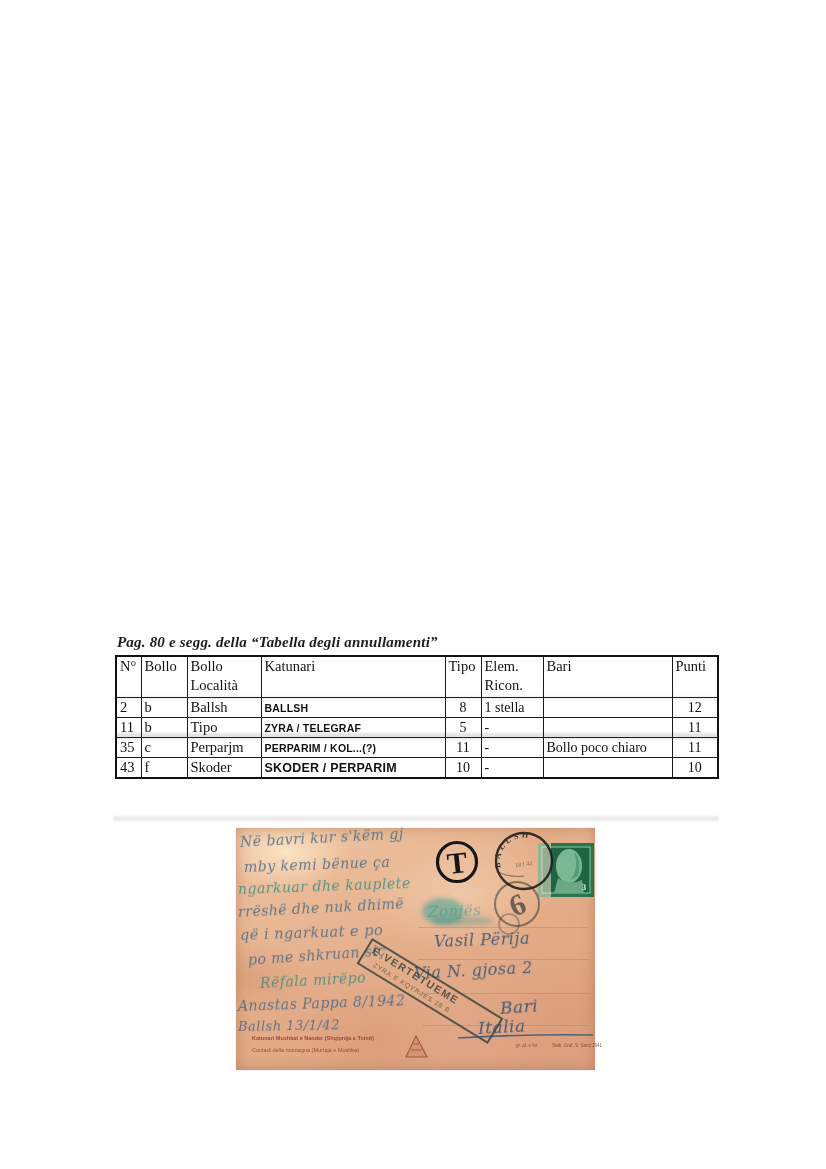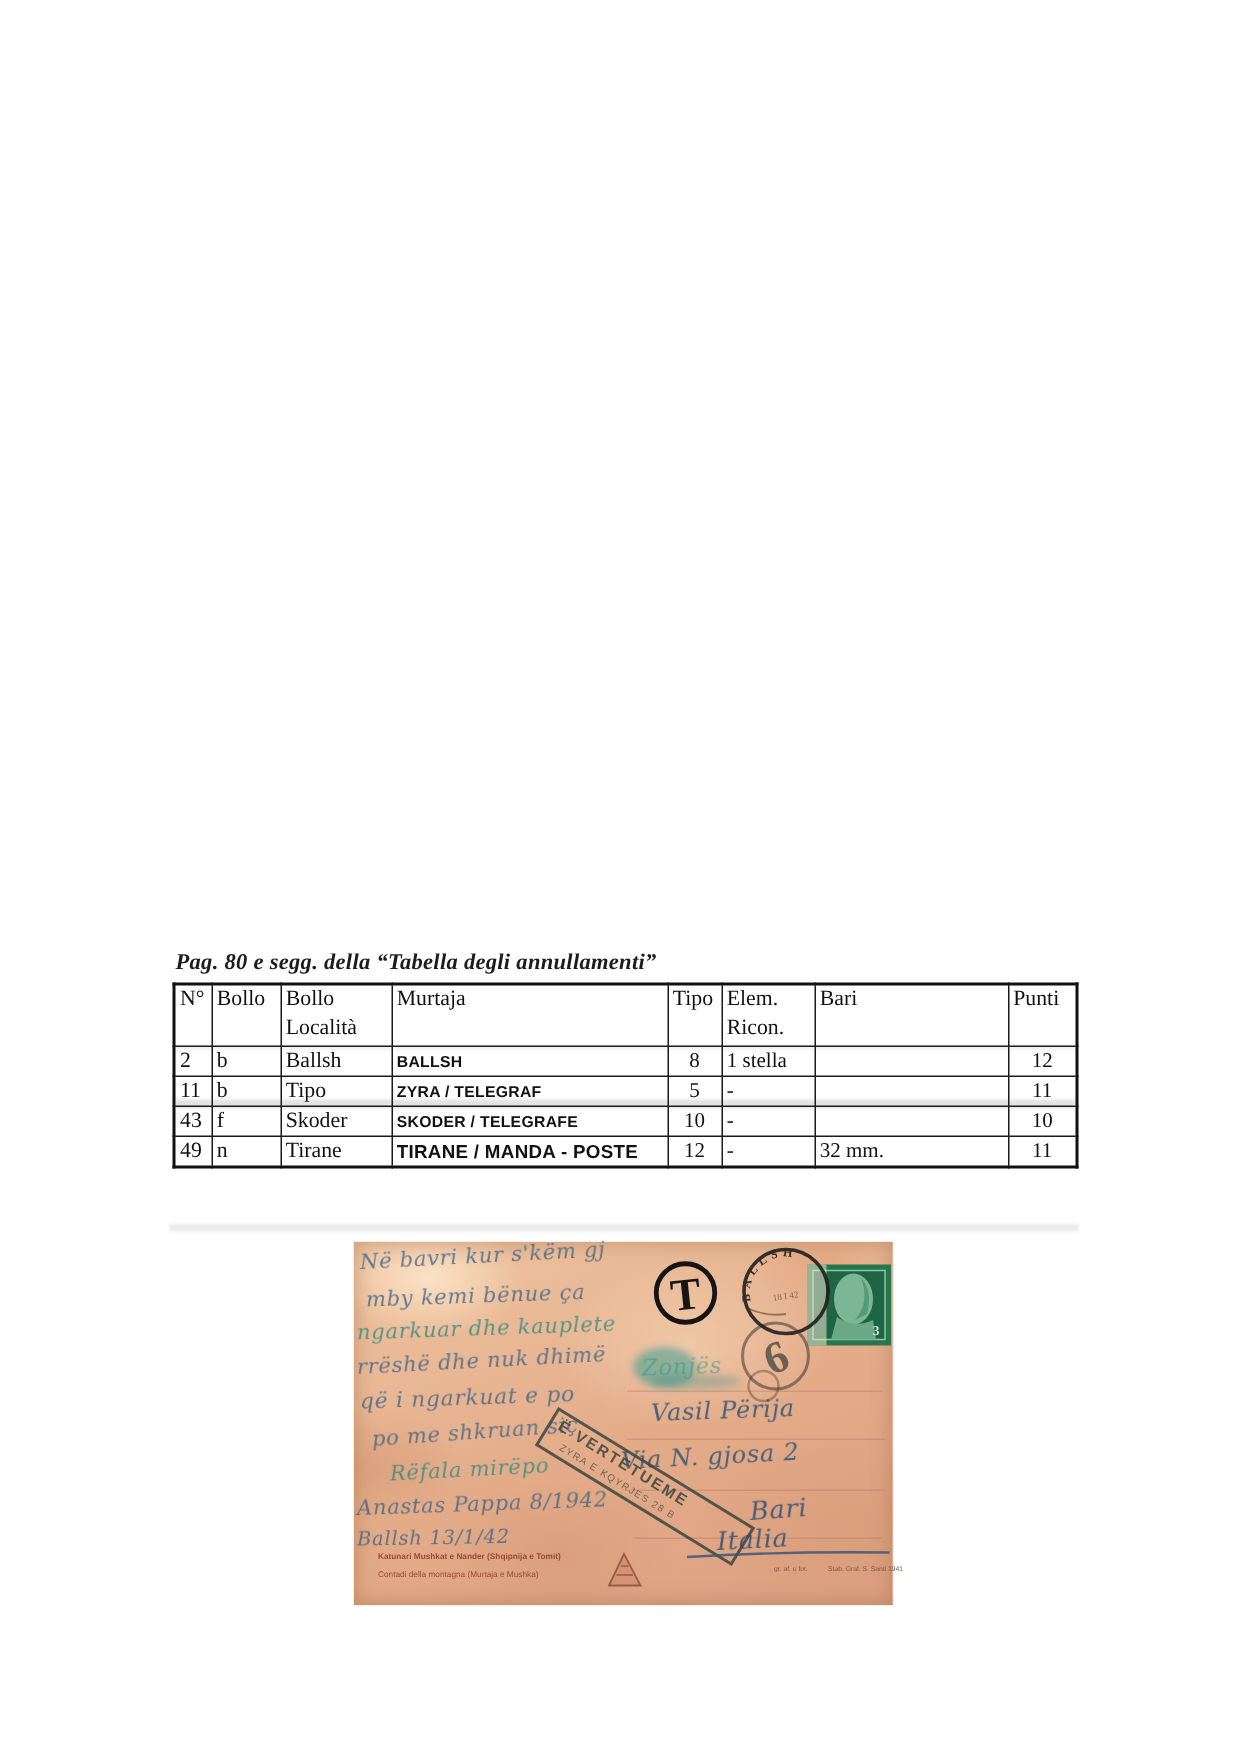--- a/index.html
+++ b/index.html
@@ -66,21 +66,21 @@
           <col style="width:62px">
         <col style="width:129px">
           <col style="width:46px">
       </colgroup>
       <thead>
           <tr>
             <th>N°</th>
             <th>Bollo</th>
             <th>Bollo
 Località</th>
-            <th>Murtaja</th>
+            <th>Katunari</th>
             <th>Tipo</th>
             <th>Elem.
 Ricon.</th>
             <th>Bari</th>
             <th>Punti</th>
           </tr>
         </thead>
       <tbody>
           <tr>
             <td class="c0">2</td>
@@ -96,38 +96,38 @@
             <td class="c0">11</td>
             <td class="c1">b</td>
             <td class="c2">Tipo</td>
             <td class="c3">ZYRA / TELEGRAF</td>
             <td class="c4">5</td>
             <td class="c5">-</td>
             <td class="c6"></td>
             <td class="c7">11</td>
           </tr>
           <tr>
+            <td class="c0">35</td>
+            <td class="c1">c</td>
+            <td class="c2">Perparjm</td>
+            <td class="c3">PERPARIM / KOL...(?)</td>
+            <td class="c4">11</td>
+            <td class="c5">-</td>
+            <td class="c6">Bollo poco chiaro</td>
+            <td class="c7">11</td>
+          </tr>
+          <tr>
             <td class="c0">43</td>
             <td class="c1">f</td>
             <td class="c2">Skoder</td>
-            <td class="c3">SKODER / TELEGRAFE</td>
+            <td class="c3">SKODER / PERPARIM</td>
             <td class="c4">10</td>
             <td class="c5">-</td>
             <td class="c6"></td>
             <td class="c7">10</td>
-          </tr>
-          <tr>
-            <td class="c0">49</td>
-            <td class="c1">n</td>
-            <td class="c2">Tirane</td>
-            <td class="c3">TIRANE / MANDA - POSTE</td>
-            <td class="c4">12</td>
-            <td class="c5">-</td>
-            <td class="c6">32 mm.</td>
-            <td class="c7">11</td>
           </tr>
         </tbody>
     </table>
   </div>
 
   <div class="streak" style="left:115px;top:733px;width:602px;height:6px;background:rgba(60,60,60,.14);"></div>
   <div class="streak" style="left:115px;top:696px;width:602px;height:4px;background:rgba(60,60,60,.07);"></div>
   <div class="streak" style="left:113px;top:816px;width:606px;height:5px;background:rgba(60,60,60,.10);"></div>
 
   <div class="postcard">

